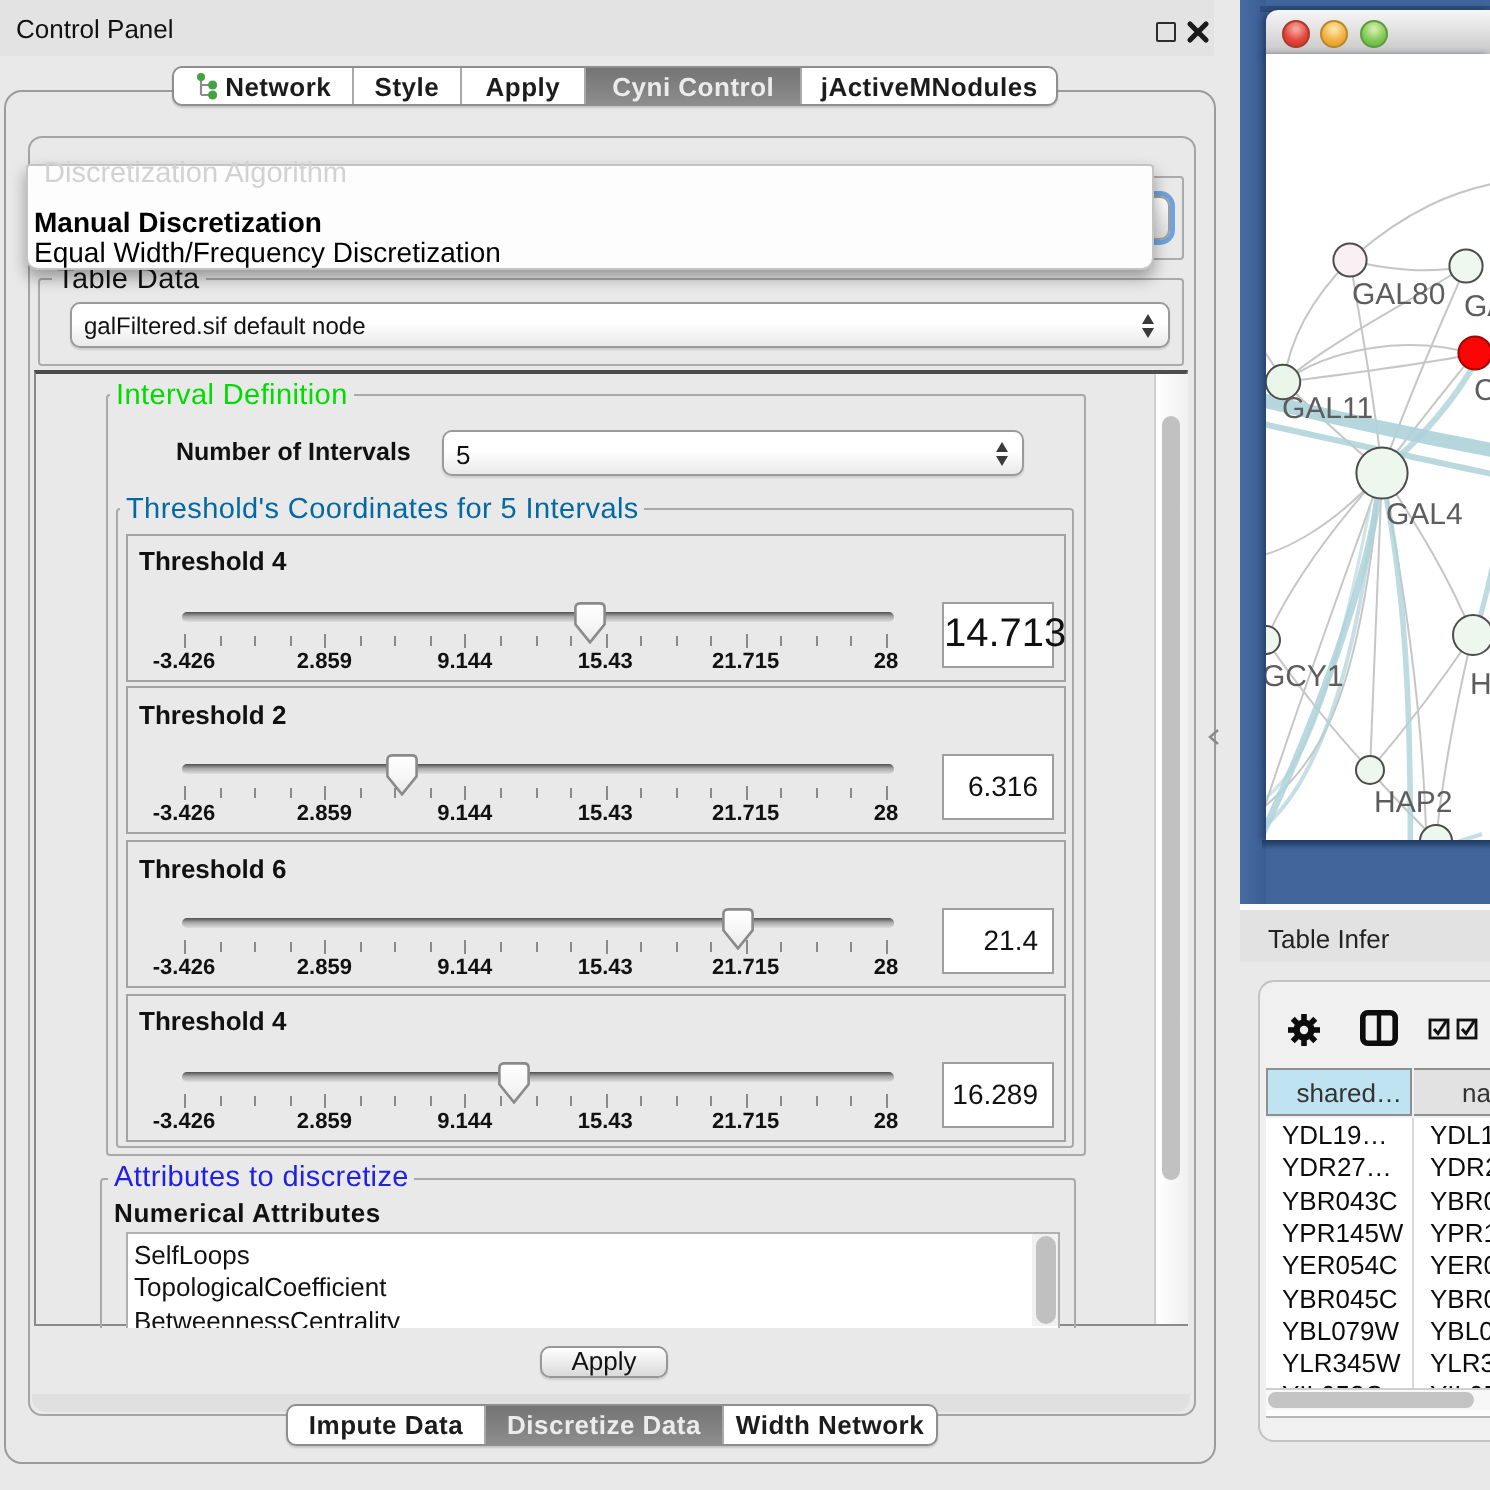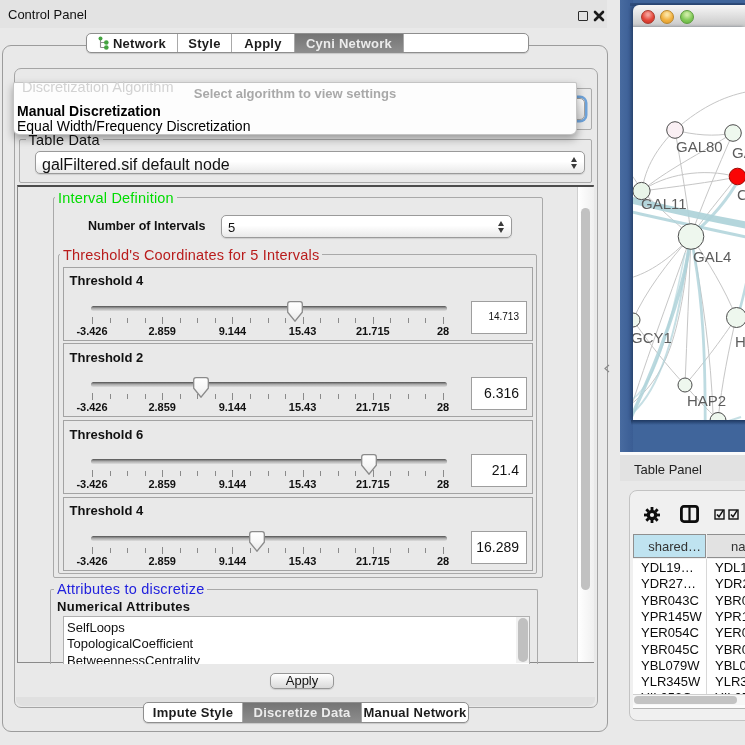--- a/index.html
+++ b/index.html
@@ -27,31 +27,32 @@
 
 <div class="abs" id="topseg" style="left:86px;top:33px;width:441px;height:18px;background:#fff;border:1px solid #8e8e8e;border-radius:5px;display:flex;box-shadow:0 1px 1px rgba(0,0,0,0.15);">
   <div class="seg" style="width:90px;"><svg width="11" height="14" viewBox="0 0 11 14" style="margin-right:4px;">
           <path d="M2.5 3 L2.5 11.5 M2.5 6.5 L8 6.5 M2.5 11.5 L8 11.5" stroke="#8d8d8d" stroke-width="1.1" fill="none"></path>
           <circle cx="2.5" cy="2.5" r="2" fill="#44a340"></circle>
           <circle cx="8.3" cy="6.5" r="2.3" fill="#44a340"></circle>
           <circle cx="8.3" cy="11.5" r="2.3" fill="#44a340"></circle>
         </svg>Network</div>
   <div class="seg" style="width:53px;">Style</div>
   <div class="seg" style="width:62px;">Apply</div>
-  <div class="seg sel" style="width:108px;">Cyni Network</div>
+  <div class="seg sel" style="width:108px;">Cyni Control</div>
+  <div class="seg last" style="width:128px;">jActiveMNodules</div>
 </div>
 
 <div class="abs" style="left:19px;top:88px;width:571px;height:40px;border:1px solid #ababab;border-radius:2px;"></div>
 
 <div class="abs" style="left:541px;top:97.5px;width:42px;height:20px;border-radius:5px;background:linear-gradient(#fff,#dcdcdc);border:1px solid #9f9f9f;box-shadow:0 0 0 2.5px rgba(80,145,212,0.8);"></div>
 
 <div class="abs" style="left:19px;top:139px;width:571px;height:42px;border:1px solid #ababab;border-radius:2px;"></div>
 <div class="abs" style="left:25.5px;top:132px;background:#e9e9e9;padding:0 3px;font-size:14.5px;letter-spacing:0.2px;color:#111;">Table Data</div>
 <div class="abs combo" style="left:35px;top:151px;width:548px;height:21px;">
-  <span class="cbtext" style="font-size:16px;">galFiltered.sif default node</span>
+  <span class="cbtext" style="font-size:12px;">galFiltered.sif default node</span>
   <span class="arrows">
         <i class="up"></i>
         <i class="dn"></i>
       </span>
 </div>
 
 <div class="abs" style="left:17px;top:185px;width:577px;height:478px;border:1px solid #8a8a8a;border-top:2px solid #4c4c4c;background:#e9e9e9;box-sizing:border-box;"></div>
 
 <div class="abs" style="left:577px;top:187px;width:16px;height:475px;background:linear-gradient(90deg,#ffffff,#f0f0f0);border-left:1px solid #cfcfcf;"></div>
 <div class="abs" style="left:581px;top:208px;width:9px;height:382px;background:#c1c1c1;border-radius:5px;"></div>
@@ -62,21 +63,21 @@
 <div class="abs" style="left:88px;top:219px;font-size:12.5px;font-weight:bold;color:#111;">Number of Intervals</div>
 <div class="abs combo" style="left:221px;top:215px;width:289px;height:21px;">
   <span class="cbtext">5</span>
   <span class="arrows">
         <i class="up"></i>
         <i class="dn"></i>
       </span>
 </div>
 
 <div class="abs" style="left:58px;top:254px;width:477px;height:318px;border:1px solid #a9a9a9;border-radius:2px;"></div>
-<div class="abs" style="left:60px;top:246.5px;background:#e9e9e9;padding:0 3px;font-size:14.5px;letter-spacing:0.2px;color:#b91c1c;">Threshold's Coordinates for 5 Intervals</div>
+<div class="abs" style="left:60px;top:246.5px;background:#e9e9e9;padding:0 3px;font-size:14.5px;letter-spacing:0.2px;color:#0369a1;">Threshold's Coordinates for 5 Intervals</div>
 
 <div id="thresholds">
       <div class="abs" style="left:62.5px;top:266.5px;width:468px;height:72px;border:1px solid #a3a3a3;">
         <div class="b13" style="position:absolute;left:6px;top:5.5px;">Threshold 4</div>
         <div style="position:absolute;left:27.5px;top:38px;width:356px;height:5px;border-radius:3px;background:linear-gradient(#4f4f4f,#a8a8a8 45%,#dedede);"></div>
         <div style="position:absolute;left:28.5px;top:49px;width:1px;height:7px;background:#8a8a8a;"></div>
         <div style="position:absolute;left:46.0px;top:50px;width:1px;height:5px;background:#8a8a8a;"></div>
         <div style="position:absolute;left:63.6px;top:50px;width:1px;height:5px;background:#8a8a8a;"></div>
         <div style="position:absolute;left:81.2px;top:50px;width:1px;height:5px;background:#8a8a8a;"></div>
         <div style="position:absolute;left:98.7px;top:49px;width:1px;height:7px;background:#8a8a8a;"></div>
@@ -105,21 +106,21 @@
         <svg style="position:absolute;left:223.1px;top:33px;" width="16" height="21" viewBox="0 0 16 21">
           <path d="M3 0.7 H13 Q15.3 0.7 15.3 3 V11.2 L8 20.2 L0.7 11.2 V3 Q0.7 0.7 3 0.7 Z" fill="url(#tg1)" stroke="#8a8a8a" stroke-width="1.3"></path>
           <defs>
             <linearGradient id="tg1" x1="0" y1="0" x2="0" y2="1">
               <stop offset="0" stop-color="#ffffff"></stop>
               <stop offset="0.55" stop-color="#f6f6f6"></stop>
               <stop offset="1" stop-color="#e8e8e8"></stop>
             </linearGradient>
           </defs>
         </svg>
-        <div style="position:absolute;left:407.5px;top:33px;width:56px;height:33px;background:#fff;border:1.5px solid #9e9e9e;font-size:10px;color:#111;text-align:right;line-height:30px;padding-right:7px;box-sizing:border-box;">14.713</div>
+        <div style="position:absolute;left:407.5px;top:33px;width:56px;height:33px;background:#fff;border:1.5px solid #9e9e9e;font-size:20px;color:#111;text-align:right;line-height:30px;padding-right:7px;box-sizing:border-box;">14.713</div>
       </div>
       <div class="abs" style="left:62.5px;top:343.3px;width:468px;height:72px;border:1px solid #a3a3a3;">
         <div class="b13" style="position:absolute;left:6px;top:5.5px;">Threshold 2</div>
         <div style="position:absolute;left:27.5px;top:38px;width:356px;height:5px;border-radius:3px;background:linear-gradient(#4f4f4f,#a8a8a8 45%,#dedede);"></div>
         <div style="position:absolute;left:28.5px;top:49px;width:1px;height:7px;background:#8a8a8a;"></div>
         <div style="position:absolute;left:46.0px;top:50px;width:1px;height:5px;background:#8a8a8a;"></div>
         <div style="position:absolute;left:63.6px;top:50px;width:1px;height:5px;background:#8a8a8a;"></div>
         <div style="position:absolute;left:81.2px;top:50px;width:1px;height:5px;background:#8a8a8a;"></div>
         <div style="position:absolute;left:98.7px;top:49px;width:1px;height:7px;background:#8a8a8a;"></div>
         <div style="position:absolute;left:116.3px;top:50px;width:1px;height:5px;background:#8a8a8a;"></div>
@@ -249,28 +250,27 @@
   <div class="t13" style="padding:3px 0 0 3px;line-height:16.3px;">SelfLoops<br>TopologicalCoefficient<br>BetweennessCentrality</div>
 </div>
 <div class="abs" style="left:516px;top:617px;width:13px;height:46px;background:#f1f1f1;"></div>
 <div class="abs" style="left:518px;top:618px;width:10px;height:44px;background:#c0c0c0;border-radius:5px;"></div>
 
 <div class="abs" style="left:16px;top:697px;width:579px;height:9px;background:#e0e0e0;border-bottom-left-radius:7px;border-bottom-right-radius:7px;"></div>
 
 <div class="abs t13" style="left:270px;top:672.5px;width:62px;height:14px;border:1px solid #979797;border-radius:5px;background:linear-gradient(#ffffff,#dadada);text-align:center;line-height:14px;box-shadow:0 1px 1px rgba(0,0,0,0.12);">Apply</div>
 
 <div class="abs" id="botseg" style="left:143px;top:702px;width:324px;height:19px;background:#fff;border:1px solid #8e8e8e;border-radius:5px;display:flex;box-shadow:0 1px 1px rgba(0,0,0,0.15);">
-  <div class="seg" style="width:98px;">Impute Style</div>
+  <div class="seg" style="width:98px;">Impute Data</div>
   <div class="seg sel" style="width:118px;">Discretize Data</div>
-  <div class="seg last" style="width:106px;">Manual Network</div>
+  <div class="seg last" style="width:106px;">Width Network</div>
 </div>
 
 <div class="abs" style="left:13px;top:82px;width:564px;height:53px;background:#fdfdfd;border:1px solid rgba(150,150,150,0.55);border-radius:2px 2px 6px 6px;box-shadow:0 4px 8px rgba(0,0,0,0.35);box-sizing:border-box;"></div>
 <div class="abs" style="left:22px;top:79px;font-size:14.5px;color:#d2d2d2;">Discretization Algorithm</div>
-<div class="abs" style="left:13px;top:86px;width:564px;text-align:center;font-size:13px;font-weight:bold;color:#a9a9a9;">Select algorithm to view settings</div>
 <div class="abs" style="left:17px;top:102.5px;font-size:14px;font-weight:bold;color:#000;">Manual Discretization</div>
 <div class="abs" style="left:17px;top:118px;font-size:14px;color:#000;">Equal Width/Frequency Discretization</div>
 
 <svg class="abs" style="left:604px;top:364px;" width="6" height="9" viewBox="0 0 6 9">
       <path d="M5 1 L1 4.5 L5 8" stroke="#8a8a8a" stroke-width="1.2" fill="none"></path>
     </svg>
 
 <div class="abs" style="left:620px;top:0;width:125px;height:452px;background:#40659b;"></div>
 <div class="abs" style="left:620px;top:0;width:13px;height:452px;background:linear-gradient(90deg,#486ba0,#3a5d94);"></div>
 
@@ -329,21 +329,21 @@
         <text x="60" y="235" font-size="15" fill="#5d5d5d" font-family="Liberation Sans, sans-serif">GAL4</text>
         <text x="-2" y="316" font-size="15" fill="#5d5d5d" font-family="Liberation Sans, sans-serif">GCY1</text>
         <text x="102" y="320" font-size="15" fill="#5d5d5d" font-family="Liberation Sans, sans-serif">HIS</text>
         <text x="54" y="379" font-size="15" fill="#5d5d5d" font-family="Liberation Sans, sans-serif">HAP2</text>
       </svg>
 </div>
 <div class="abs" style="left:631px;top:420px;width:114px;height:5px;background:linear-gradient(#1f3a63,rgba(64,101,155,0));"></div>
 
 <div class="abs" style="left:620px;top:452px;width:125px;height:3px;background:#fbfbfb;"></div>
 <div class="abs" style="left:620px;top:455px;width:125px;height:26px;background:#e2e2e2;"></div>
-<div class="abs" style="left:634px;top:462px;font-size:13px;color:#222;">Table Panel</div>
+<div class="abs" style="left:634px;top:462px;font-size:13px;color:#222;">Table Infer</div>
 <div class="abs" style="left:620px;top:481px;width:125px;height:264px;background:#e9e9e9;"></div>
 
 <div class="abs" style="left:629px;top:490px;width:130px;height:229px;background:#f0f0f0;border:1px solid #c3c3c3;border-radius:8px;"></div>
 
 <svg class="abs" style="left:644px;top:507px;" width="16" height="16" viewBox="0 0 16 16">
       <g fill="#0d0d0d">
         <circle cx="8" cy="8" r="5.3"></circle>
         <g id="teeth">
           <rect x="6.6" y="0" width="2.8" height="3"></rect>
           <rect x="6.6" y="13" width="2.8" height="3"></rect>

